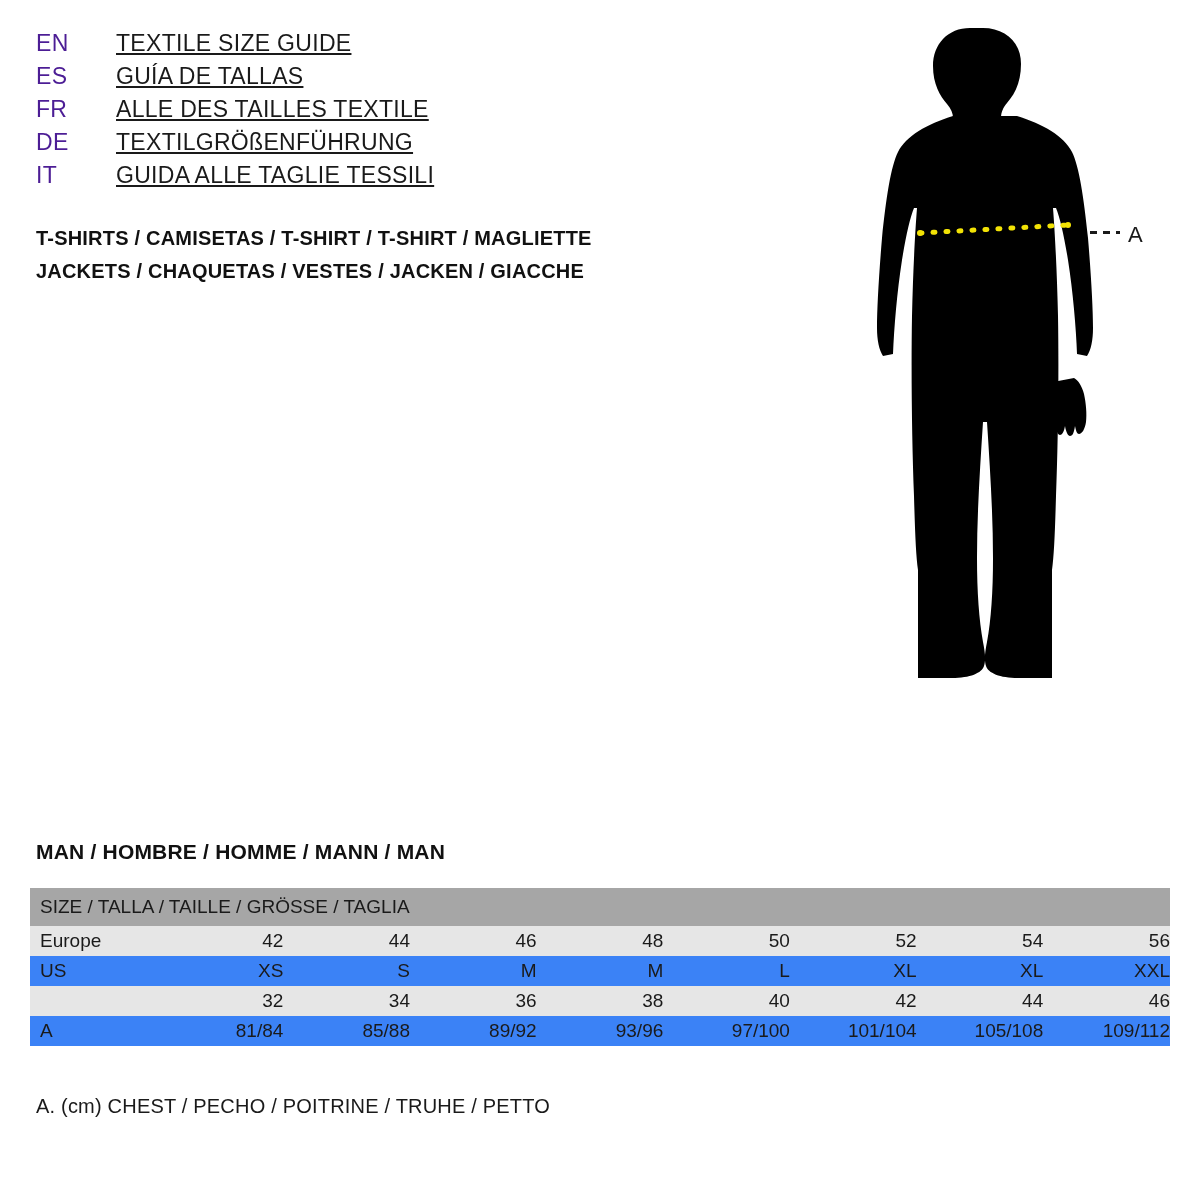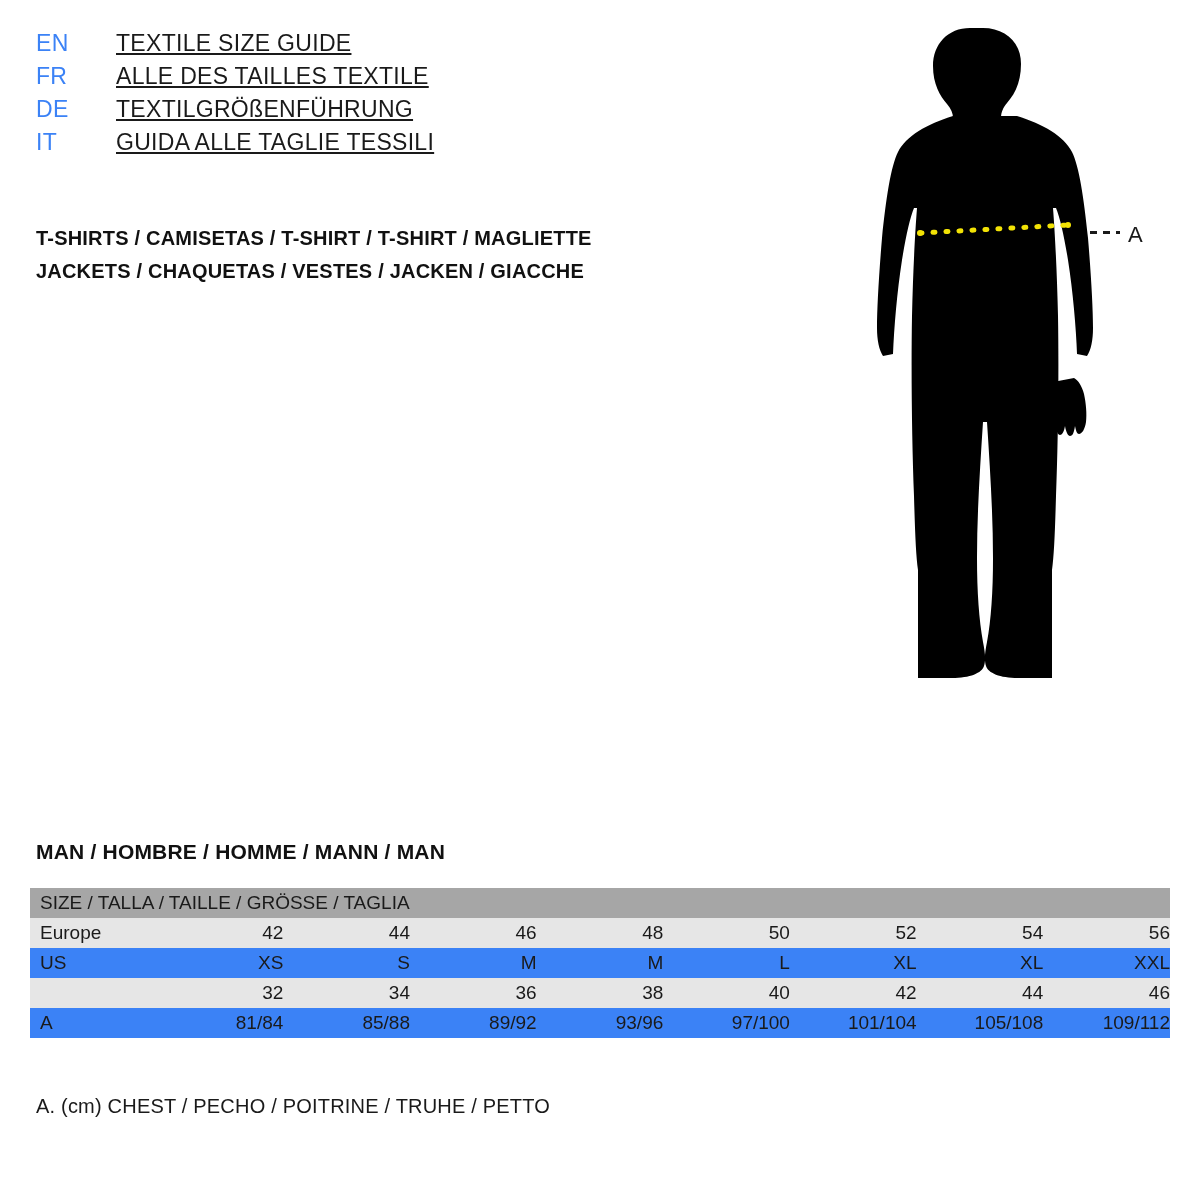--- a/index.html
+++ b/index.html
@@ -25,21 +25,21 @@
   }
   .lang-row {
     display: flex;
     align-items: baseline;
     height: 33px;
   }
   .lang-code {
     width: 80px;
     font-size: 23px;
     letter-spacing: 0.3px;
-    color: #3b82f6;
+    color: #4c1d95;
   }
   .lang-title {
     font-size: 23px;
     letter-spacing: 0.3px;
     color: #1a1a1a;
     white-space: nowrap;
     text-decoration: underline;
   }
 
   .category-block {
@@ -111,41 +111,45 @@
     text-align: right;
   }
   table.size-table td.rowlabel {
     text-align: left;
     padding-left: 10px;
     width: 170px;
   }
   tr.head-row td {
     background: #a6a6a6;
     font-size: 19px;
-    height: 30px;
+    height: 38px;
   }
   tr.shade td { background: #e6e6e6; }
   tr.plain td { background: #3b82f6; }
 
   .footnote {
     position: absolute;
     left: 36px;
     top: 1095px;
     font-size: 20px;
     color: #1a1a1a;
     letter-spacing: 0.2px;
   }
 </style>
 </head>
 <body>
 
 <div class="lang-block">
   <div class="lang-row">
     <span class="lang-code">EN</span>
     <span class="lang-title">TEXTILE SIZE GUIDE</span>
+  </div>
+  <div class="lang-row">
+    <span class="lang-code">ES</span>
+    <span class="lang-title">GUÍA DE TALLAS</span>
   </div>
   <div class="lang-row">
     <span class="lang-code">FR</span>
     <span class="lang-title">ALLE DES TAILLES TEXTILE</span>
   </div>
   <div class="lang-row">
     <span class="lang-code">DE</span>
     <span class="lang-title">TEXTILGRÖßENFÜHRUNG</span>
   </div>
   <div class="lang-row">

